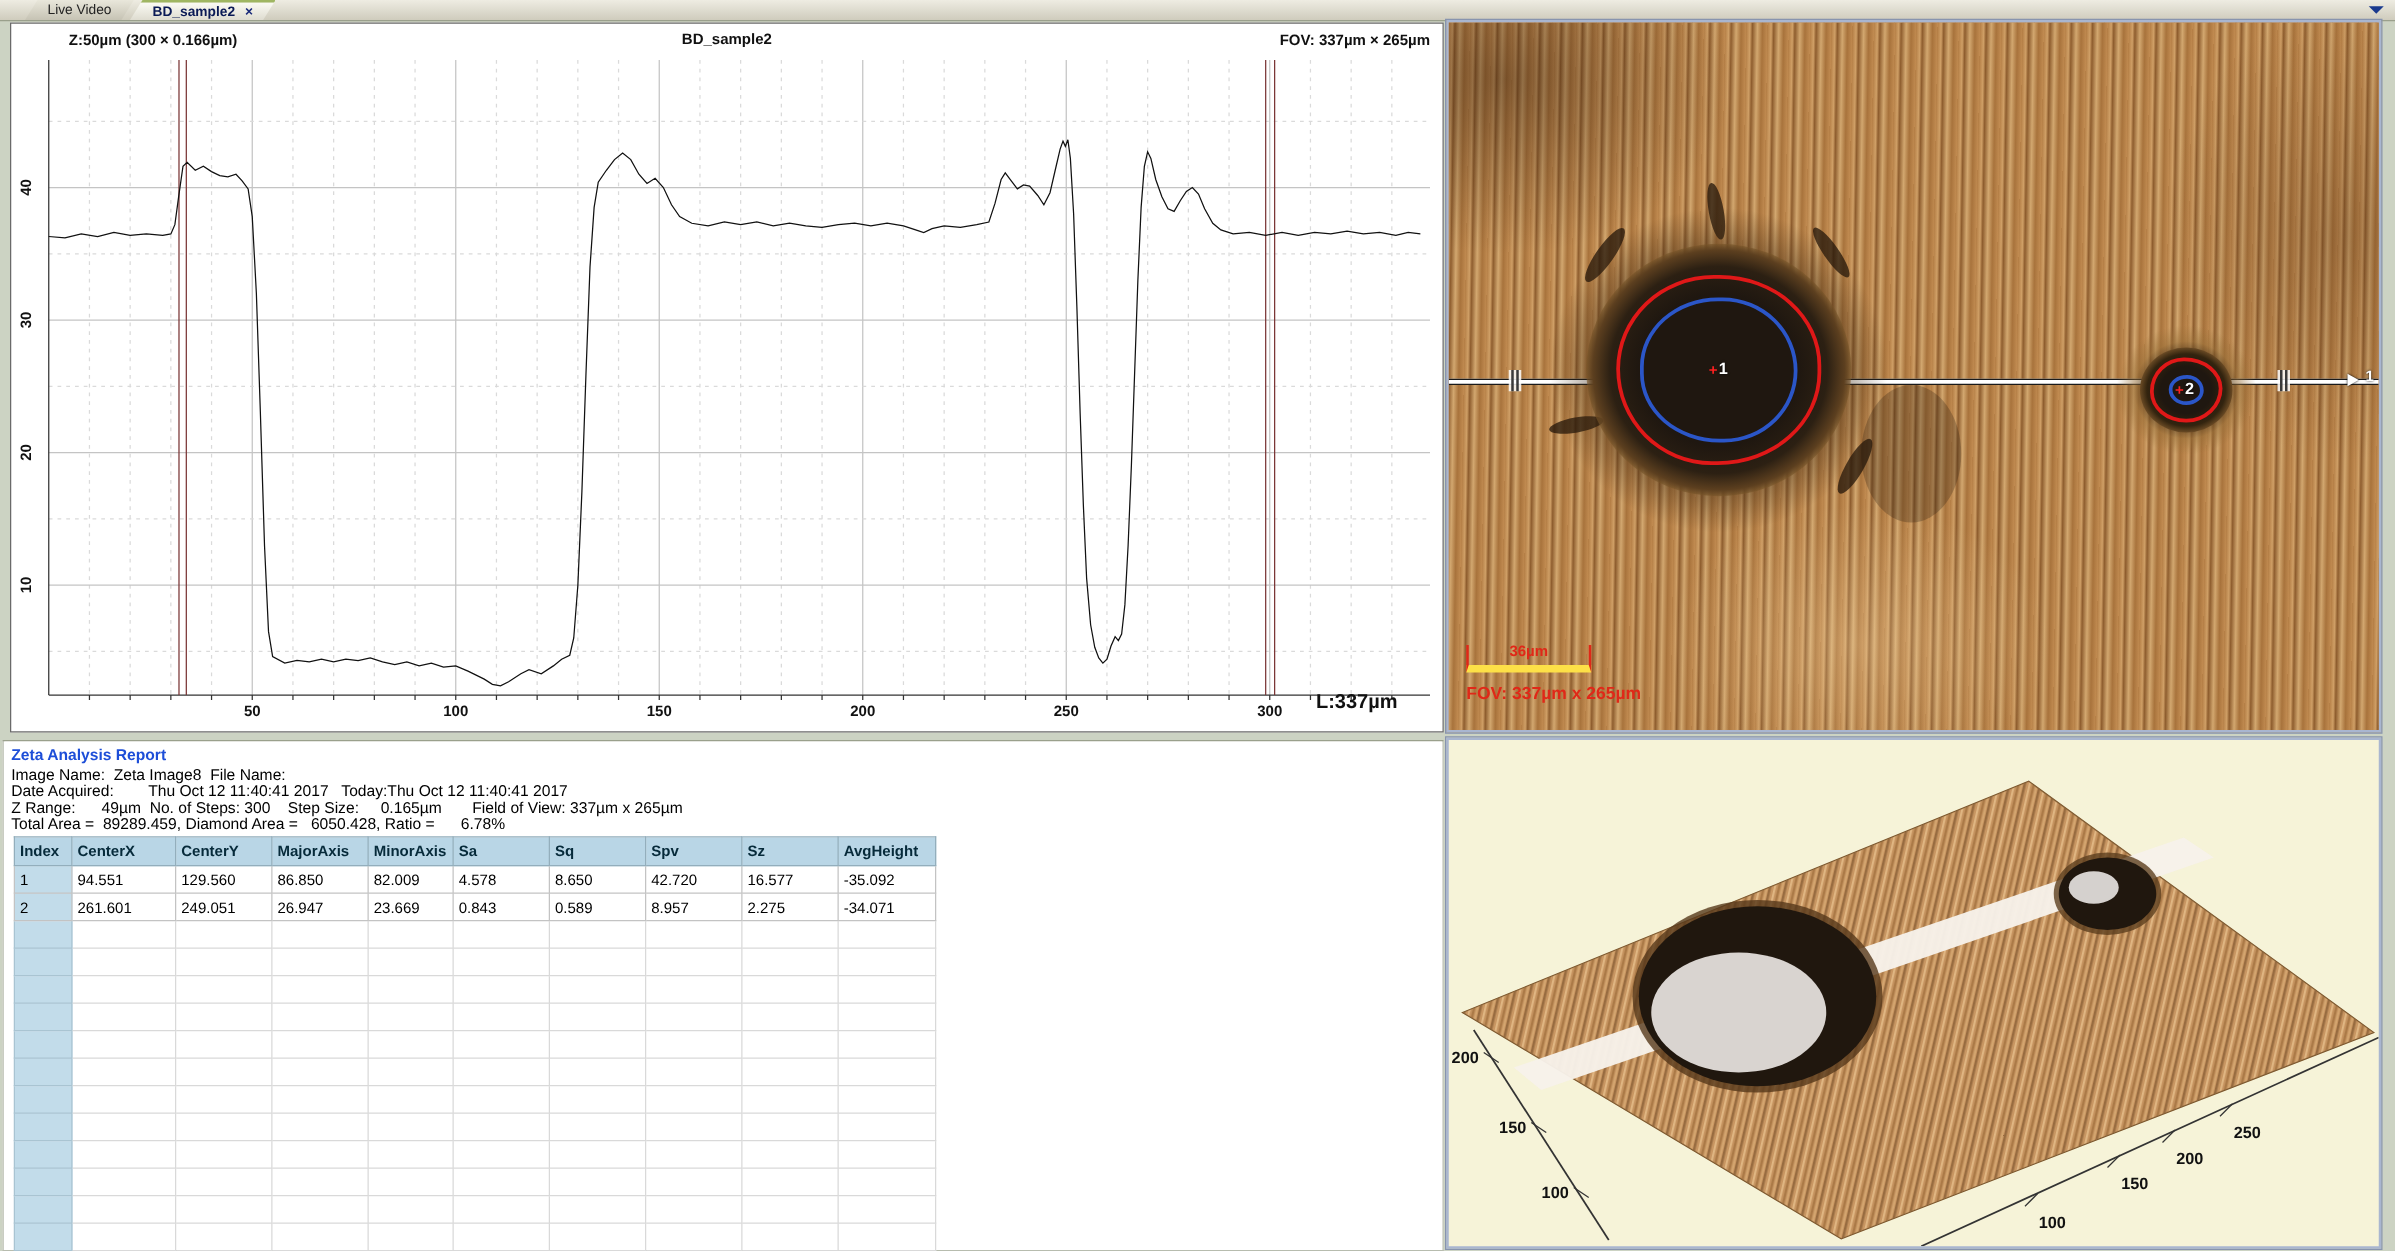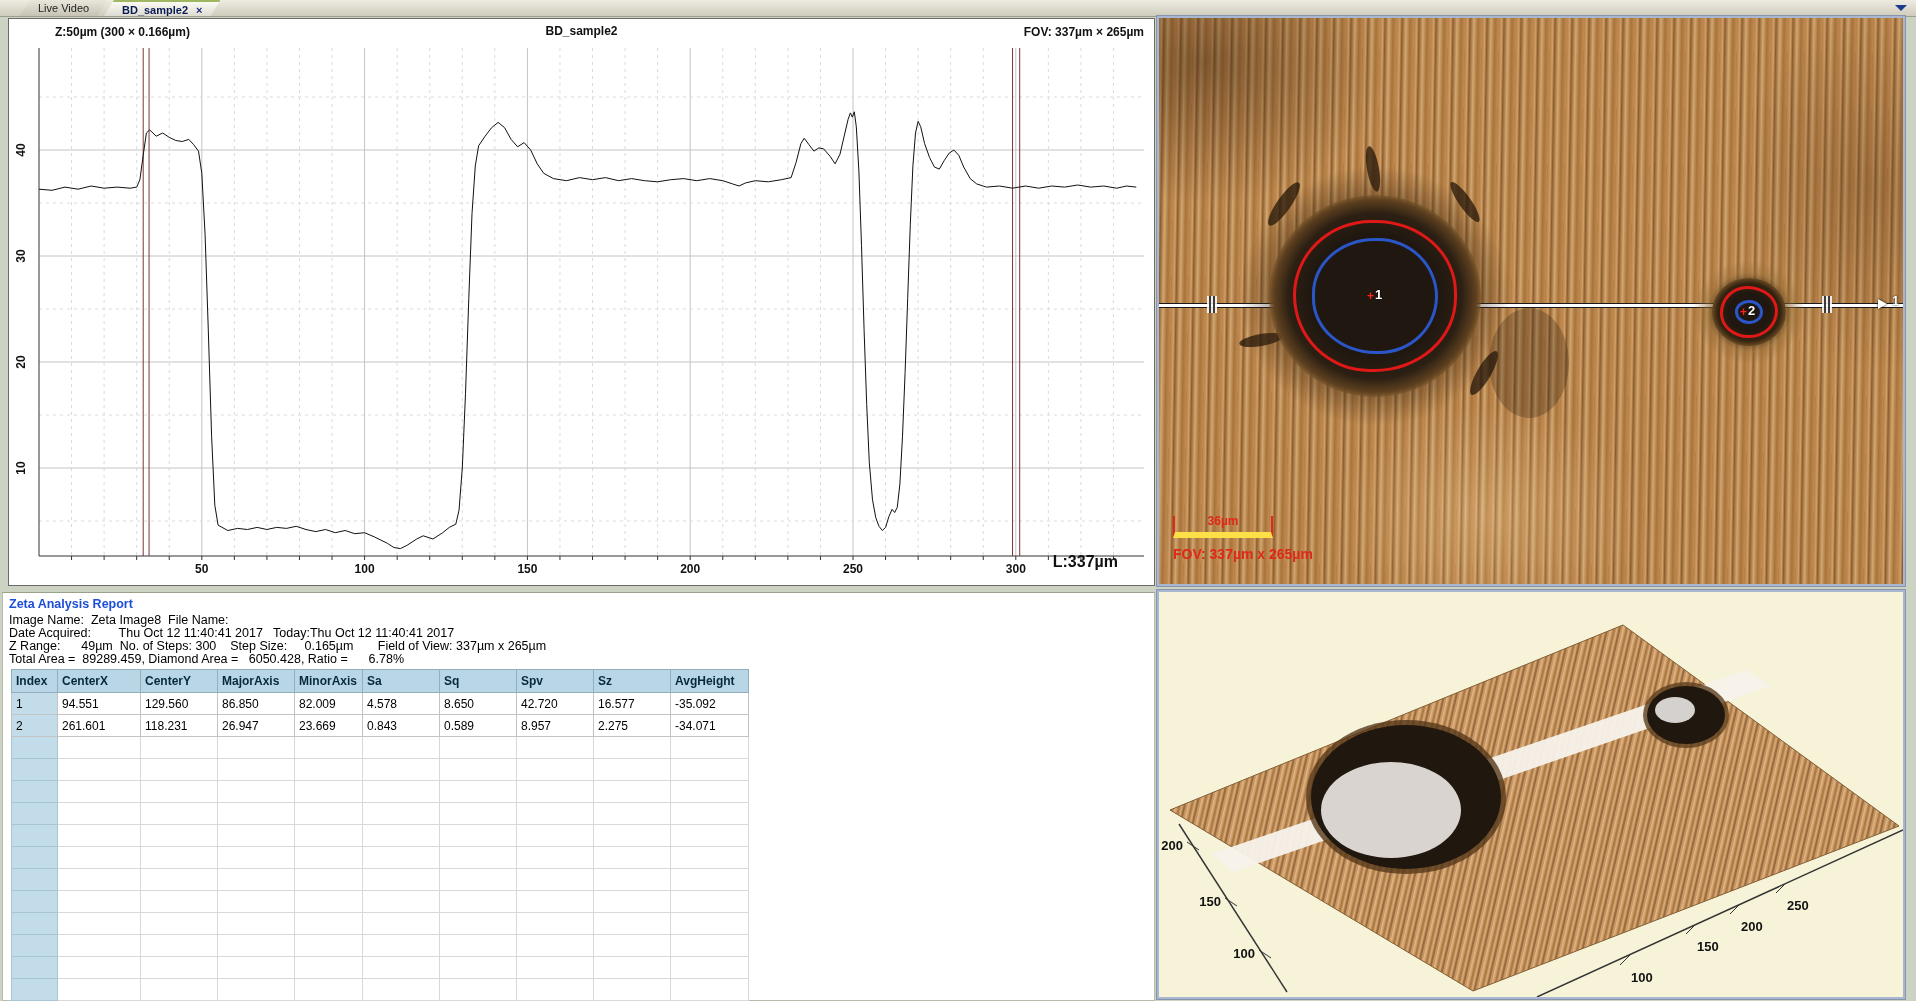--- a/index.html
+++ b/index.html
@@ -228,21 +228,21 @@
             <td>82.009</td>
             <td>4.578</td>
             <td>8.650</td>
             <td>42.720</td>
             <td>16.577</td>
             <td>-35.092</td>
           </tr>
           <tr class="filled">
             <td class="idx">2</td>
             <td>261.601</td>
-            <td>118.231</td>
+            <td>249.051</td>
             <td>26.947</td>
             <td>23.669</td>
             <td>0.843</td>
             <td>0.589</td>
             <td>8.957</td>
             <td>2.275</td>
             <td>-34.071</td>
           </tr>
           <tr>
             <td class="idx">&nbsp;</td>

